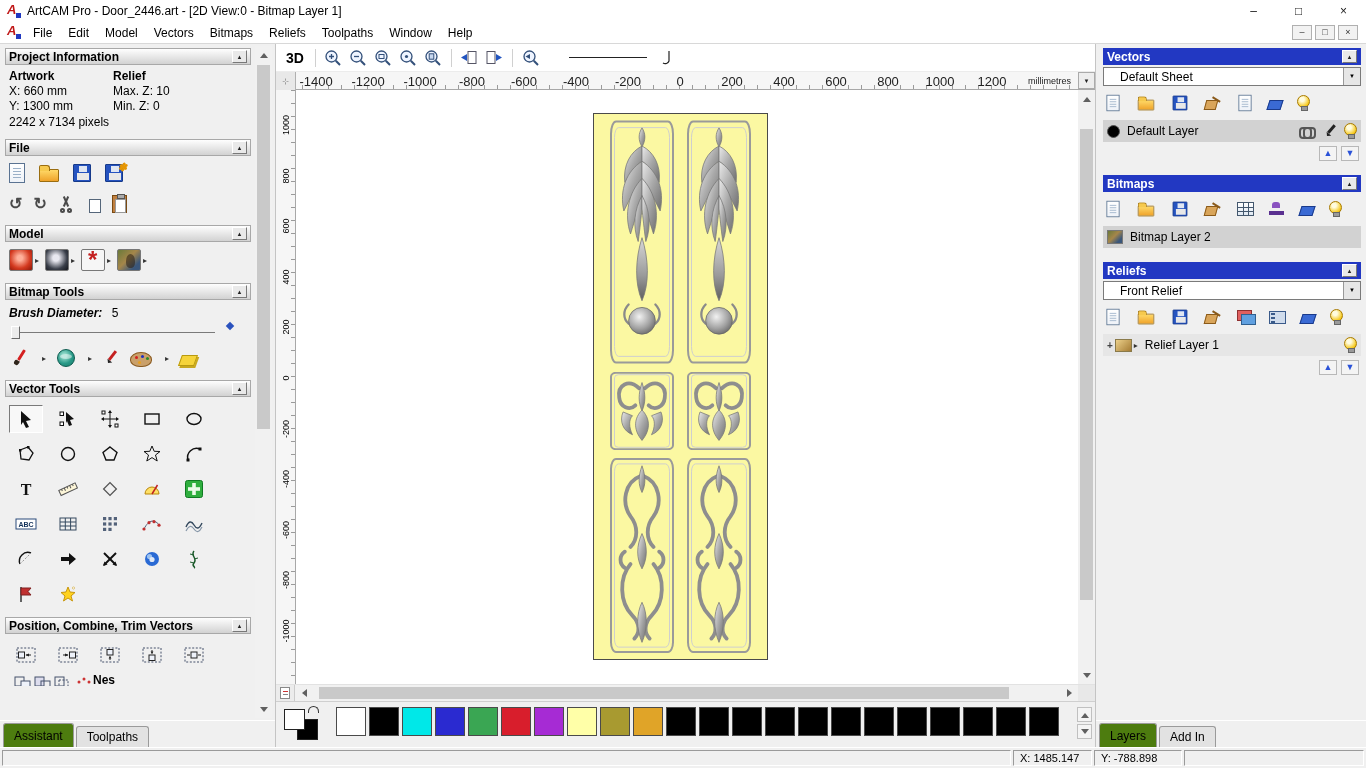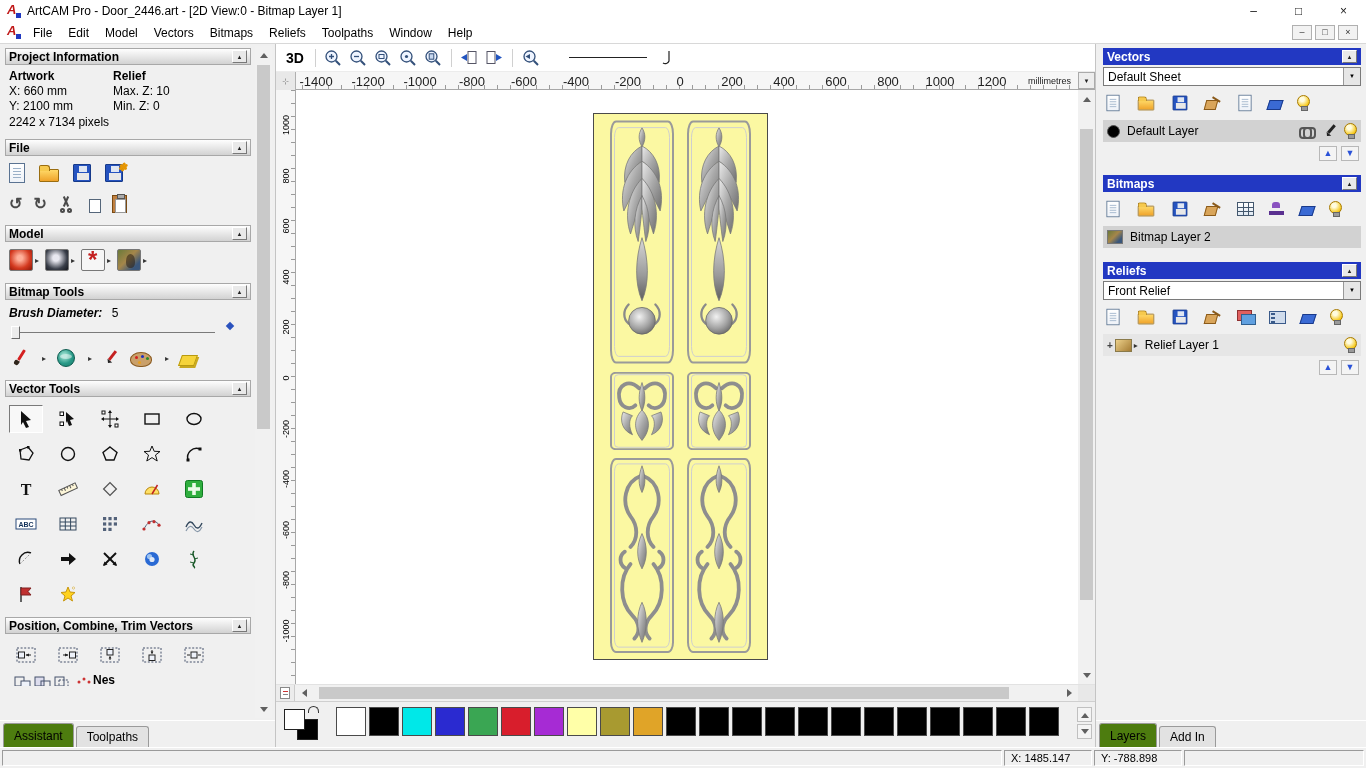--- a/index.html
+++ b/index.html
@@ -104,41 +104,41 @@
 .swatch{width:30px;height:29px;border:1px solid #4a4a4a;margin-right:3px;flex:0 0 auto}
 .palette-scroll{position:absolute;right:3px;top:5px;width:15px}
 .pal-btn{width:15px;height:15px;border:1px solid #c0c0c0;background:#f4f4f4;display:flex;align-items:center;justify-content:center;margin-bottom:2px}
 
 
 .right-panel{width:271px;position:relative;background:#f0f0f0;border-left:1px solid #c4c4c4;padding:2px 5px 0 7px;flex:0 0 auto}
 .rp-hdr{height:17px;background:#2238c2;color:#fff;font-weight:bold;display:flex;align-items:center;padding:0 4px;margin-top:5px}
 .rp-hdr:first-child{margin-top:2px}
 .rp-hdr .sh-btn{color:#222}
 .dropdown{height:19px;background:#fff;border:1px solid #7a7a7a;display:flex;align-items:center;margin-top:2px}
-.dd-text{flex:1;padding-left:4px;font-size:12px;white-space:nowrap;overflow:hidden}
+.dd-text{flex:1;padding-left:16px;font-size:12px;white-space:nowrap;overflow:hidden}
 .dd-btn{width:17px;height:17px;background:#e6e6e6;border-left:1px solid #999;text-align:center;font-size:6px;line-height:16px;flex:0 0 auto}
 .rp-toolbar{display:flex;align-items:center;padding:7px 2px 5px 2px}
 .rp-toolbar>*{margin-right:15px}
 .layer-row{height:22px;display:flex;align-items:center;padding:0 4px;margin-top:2px}
 .layer-row.selected{background:#d2d2d2}
 .layer-row .lname{margin-left:7px;white-space:nowrap}
 .layer-row .spacer{flex:1}
 .layer-row>.ric{margin-left:7px}
 .updown{display:flex;justify-content:flex-end;padding:4px 2px 0 0}
 .ud-btn{width:18px;height:15px;border:1px solid #b8b8b8;background:#f4f4f4;color:#2a52d8;font-size:9px;line-height:13px;text-align:center;margin-left:4px}
 .swatchDot{width:13px;height:13px;border-radius:50%;background:#000;border:1px solid #555;flex:0 0 auto}
 .thumb-bmp{width:16px;height:14px;background:linear-gradient(135deg,#6a7a3a,#a5864a 45%,#3a567a 80%);border:1px solid #777;flex:0 0 auto}
 .thumb-relief{width:17px;height:13px;background:linear-gradient(135deg,#ecd08a,#a57c34);border:1px solid #8a7a4a;flex:0 0 auto}
 .plus-mini{font-size:10px;font-weight:bold;color:#444;margin-right:2px}
 
 
 .statusbar{position:absolute;left:0;right:0;bottom:0;height:21px;background:#f0f0f0;display:flex;padding:2px 2px;border-top:1px solid #fff}
 .sb-cell{border:1px solid;border-color:#9a9a9a #fff #fff #9a9a9a;padding:1px 6px;font-size:11px;margin-right:2px;white-space:nowrap}
 .sb-fill{flex:1}
-.sb-x{width:88px}
+.sb-x{width:79px}
 .sb-y{width:88px}
 .sb-end{width:180px;margin-right:0}
 
 
 .icPage{width:16px;height:20px;background:linear-gradient(#ffffff,#eef2f8);border:1px solid #5a7392;position:relative}
 .icPage::before{content:"";position:absolute;left:3px;top:4px;width:8px;height:1px;background:#9ab0c8;box-shadow:0 3px 0 #9ab0c8,0 6px 0 #9ab0c8,0 9px 0 #9ab0c8}
 .icFolder{width:20px;height:13px;background:linear-gradient(#ffd968,#efa32a);border:1px solid #9a6d10;border-radius:1px;position:relative;margin-top:5px}
 .icFolder::before{content:"";position:absolute;left:-1px;top:-5px;width:9px;height:5px;background:#f6c94e;border:1px solid #9a6d10;border-bottom:none;border-radius:2px 3px 0 0}
 .icFloppy{width:18px;height:18px;background:#2553c0;border:1px solid #163a8a;border-radius:1px;position:relative}
 .icFloppy::before{content:"";position:absolute;top:1px;left:5px;width:8px;height:6px;background:#dfe6f2}
@@ -247,21 +247,21 @@
       <div class="lp-content">
 
         <div class="section-hdr">
           <span>Project Information</span>
           <span class="sh-btn">▲</span>
         </div>
         <div class="pi">
           <div class="pi-col">
             <div class="b">Artwork</div>
             <div>X: 660 mm</div>
-            <div>Y: 2100 mm</div>
+            <div>Y: 1300 mm</div>
           </div>
           <div class="pi-col">
             <div class="b">Relief</div>
             <div>Max. Z: 10</div>
             <div>Min. Z: 0</div>
           </div>
         </div>
         <div class="pi-pixels">2242 x 7134 pixels</div>
 
         <div class="section-hdr">

